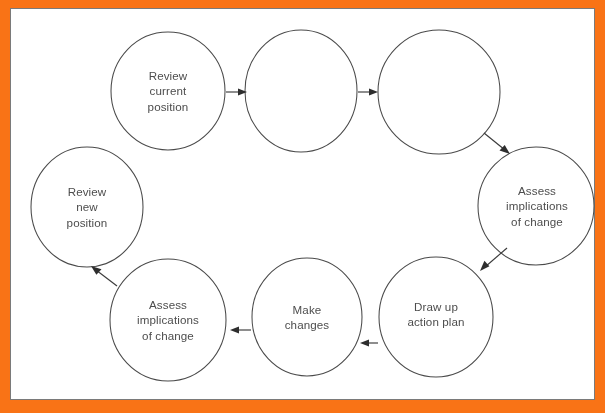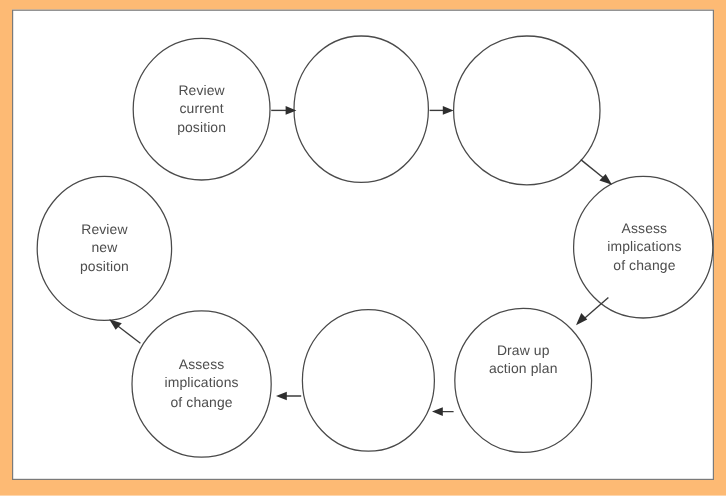--- a/index.html
+++ b/index.html
@@ -10,21 +10,21 @@
   body {
     width: 605px;
     height: 413px;
     font-family: "Liberation Sans", sans-serif;
     overflow: hidden;
   }
   #canvas {
     position: relative;
     width: 605px;
     height: 413px;
-    background: #fdba74;
+    background: #f97316;
   }
   #frame {
     position: absolute;
     left: 10px;
     top: 8px;
     width: 585px;
     height: 392px;
     border: 1px solid #7a7a7a;
     box-sizing: border-box;
     background: #ffffff;
@@ -120,23 +120,25 @@
   <div class="node-label" style="left:168px; top:91px;">Review
 current
 position</div>
 
 
 
   <div class="node-label" style="left:537px; top:206px;">Assess
 implications
 of change</div>
 
-  <div class="node-label" style="left:436px; top:300px;">Draw up
+  <div class="node-label" style="left:436px; top:314px;">Draw up
 action plan</div>
 
+  <div class="node-label" style="left:307px; top:317px;">Make
+changes</div>
 
   <div class="node-label" style="left:168px; top:320px;">Assess
 implications
 of change</div>
 
   <div class="node-label" style="left:87px; top:207px;">Review
 new
 position</div>
 
 </div>

